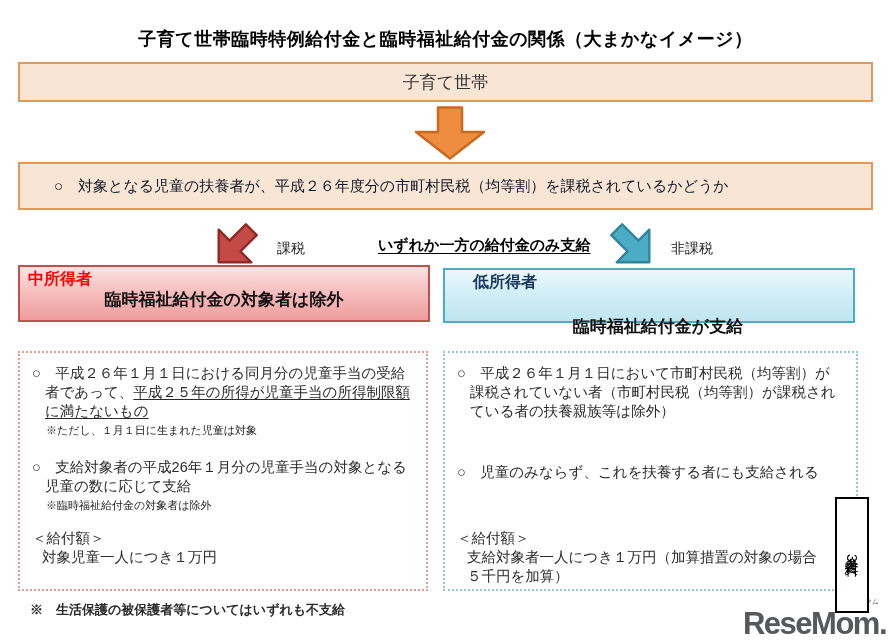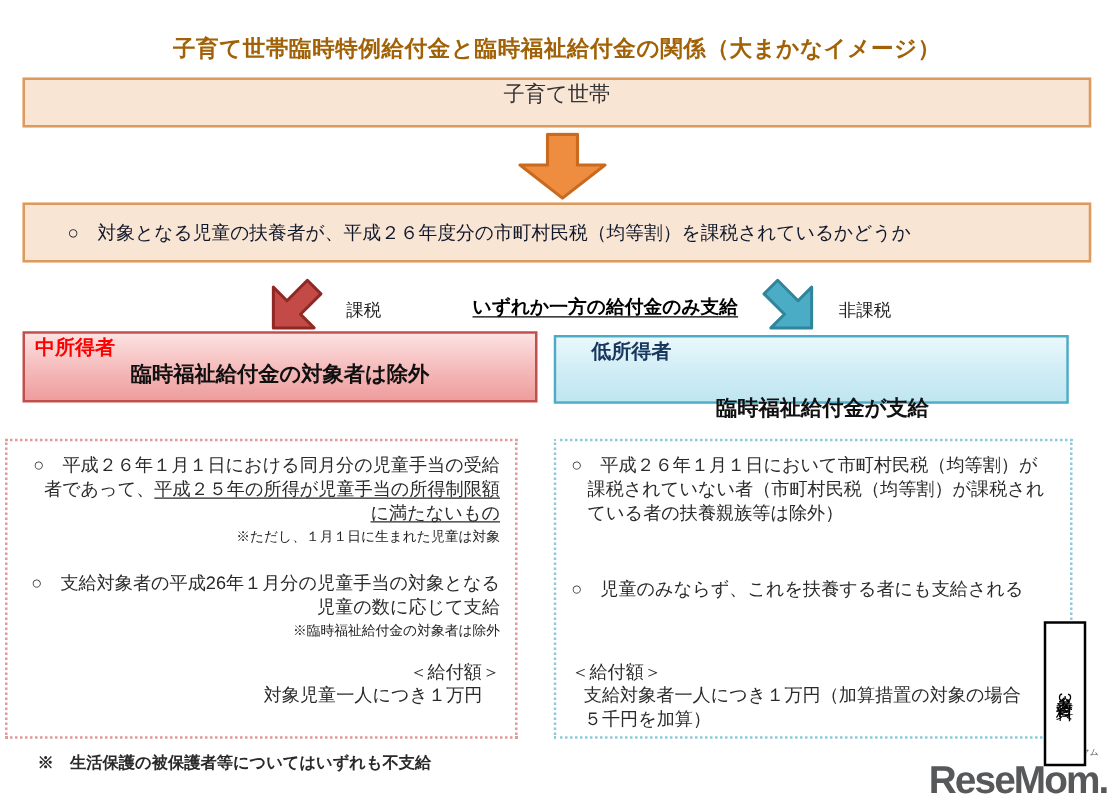--- a/index.html
+++ b/index.html
@@ -7,29 +7,29 @@
   .page {
     position: relative;
     width: 891px; height: 640px;
     background: #ffffff;
     font-family: "Liberation Sans", sans-serif;
     color: #1a1a1a;
     overflow: hidden;
   }
   .title {
     position: absolute; top: 27px; left: 0; width: 100%;
-    text-align: center; font-size: 18px; font-weight: bold; color: #a16207;
+    text-align: center; font-size: 18px; font-weight: bold; color: #000000;
     letter-spacing: 0.5px;
     font-family: Liberation Mono, monospace;
   }
   .box-household {
     position: absolute; left: 18px; top: 62px; width: 855px; height: 40px;
     background: var(--peach-bg, #f9e5d3);
     border: 2px solid var(--orange-border, #dd9a5e);
-    display: flex; align-items: flex-start; justify-content: center;
+    display: flex; align-items: center; justify-content: center;
     font-size: 17px; color: #333;
   }
   .arrow-down-wrap { position: absolute; left: 414px; top: 106px; width: 72px; height: 54px; }
   .box-question {
     position: absolute; left: 18px; top: 162px; width: 855px; height: 48px;
     background: var(--peach-bg, #f9e5d3);
     border: 2px solid var(--orange-border, #dd9a5e);
     display: flex; align-items: center; padding-left: 34px;
     font-size: 15px; color: #0f172a;
   }
@@ -57,21 +57,21 @@
     padding: 3px 10px 0 28px;
   }
   .box-low .heading { color: var(--navy-text, #17375e); font-weight: bold; font-size: 16px; line-height: 1.15; }
   .box-low .main { text-align: center; font-weight: bold; font-size: 17px; color: #111; margin-top: 24px; }
 
   .detail-left, .detail-right {
     position: absolute; top: 351px; height: 240px;
     background: #fff; padding: 11px 12px 0 12px;
     font-size: 14.5px; line-height: 1.32; color: #2a2a2a;
   }
-  .detail-left  { left: 4px;  width: 410px; border: 2px dotted #e09a98; text-align: right; }
+  .detail-left  { left: 18px;  width: 410px; border: 2px dotted #e09a98; }
   .detail-right { left: 443px; width: 415px; border: 2px dotted #8ecadb; }
   .bullet { padding-left: 13px; text-indent: -13px; }
   .u { text-decoration: underline; text-underline-offset: 2px; }
   .small-note { font-size: 11px; padding-left: 14px; margin-top: 2px; color: #222; }
   .gap-l1 { height: 20px; } .gap-l2 { height: 16px; }
   .gap-r1 { height: 42px; } .gap-r2 { height: 46px; }
   .amount-heading { margin-top: 0; }
   .amount-value { padding-left: 10px; padding-right: 14px; }
 
   .ref-box {

